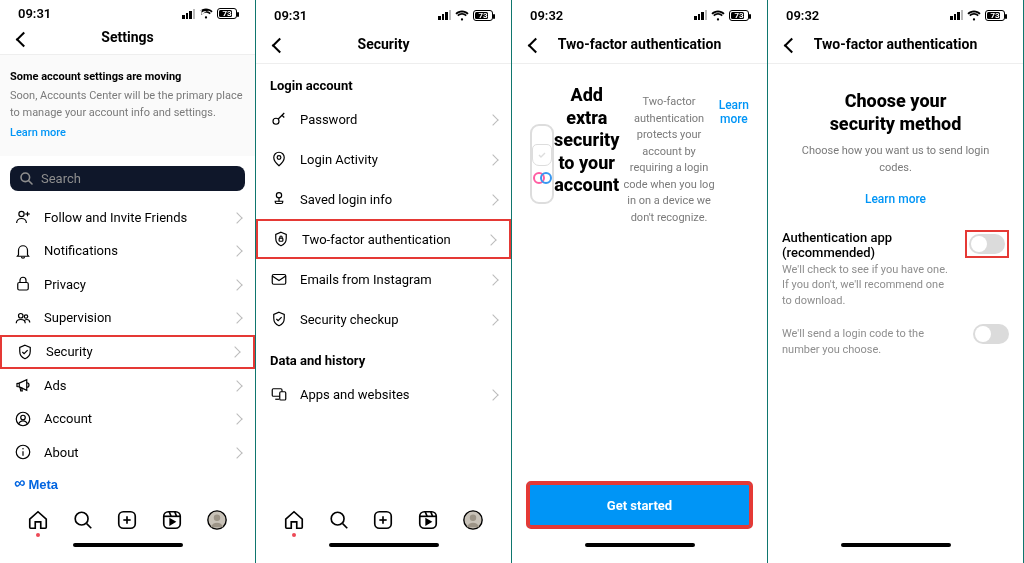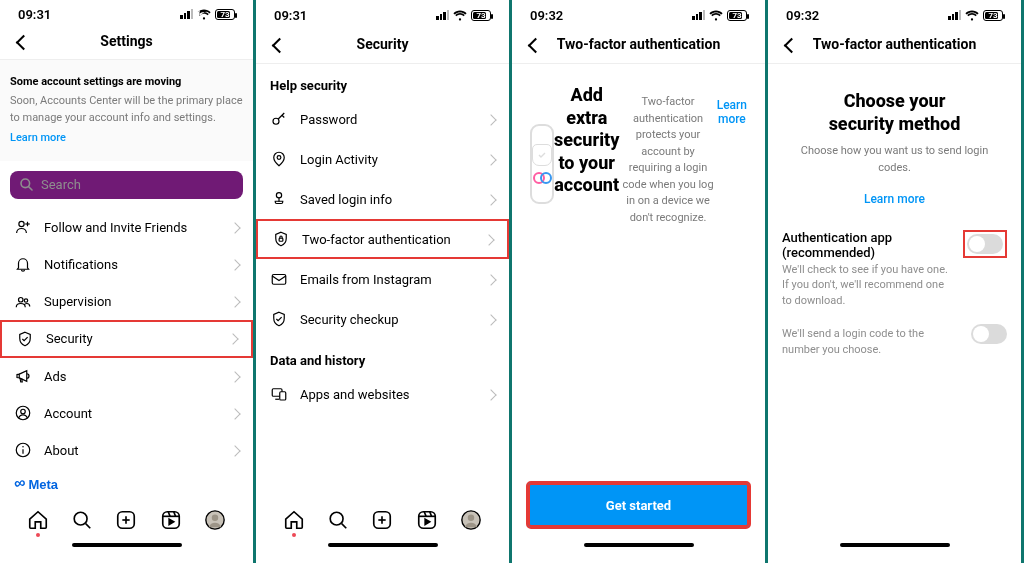--- a/index.html
+++ b/index.html
@@ -10,21 +10,21 @@
     height: 563px;
     overflow: hidden;
     display: flex;
     font-size: 12px;
     color: #000;
   }
   .phone {
     width: 256px;
     height: 563px;
     position: relative;
-    border-right: 3px solid #0f766e;
+    border-right: 1px solid #0f766e;
     display: flex;
     flex-direction: column;
     background:#fff;
   }
   
   .status {
     height: 24px;
     display:flex;
     align-items:center;
     justify-content:space-between;
@@ -78,21 +78,21 @@
     text-align:left;
     font-size:11px;
     color:#7a7a7a;
     line-height:1.5;
   }
   .banner .hd{ font-weight:700; color:#000; margin-bottom:3px;}
   .banner .lm{ color:#0095f6; margin-top:4px; font-weight:500;}
   
   .search{
     margin:10px 10px;
-    background:#701a75;
+    background:#0f172a;
     border-radius:8px;
     height:30px;
     display:flex; align-items:center;
     padding:0 10px;
     color:#8e8e8e;
     gap:8px;
     font-size:13px;
   }
   
   .row{
@@ -266,20 +266,30 @@
           <path d="M6 17V11a6 6 0 1 1 12 0v6l1.5 2h-15L6 17z"></path>
           <path d="M10 19.5a2 2 0 0 0 4 0"></path>
         </svg>
       </span>
     <span class="lbl">Notifications</span>
     <span class="go chev-right"></span>
   </div>
   <div class="row">
     <span class="icon">
         <svg width="18" height="18" viewBox="0 0 24 24" fill="none" stroke="#000" stroke-width="1.6">
+          <rect x="5" y="10" width="14" height="10" rx="2"></rect>
+          <path d="M8 10V7a4 4 0 0 1 8 0v3"></path>
+        </svg>
+      </span>
+    <span class="lbl">Privacy</span>
+    <span class="go chev-right"></span>
+  </div>
+  <div class="row">
+    <span class="icon">
+        <svg width="18" height="18" viewBox="0 0 24 24" fill="none" stroke="#000" stroke-width="1.6">
           <circle cx="9" cy="9" r="3"></circle>
           <circle cx="16" cy="10" r="2.3"></circle>
           <path d="M3 19c0-3 2.7-5 6-5s6 2 6 5"></path>
           <path d="M13.5 16.2c.7-1.3 2-2.2 3.5-2.2 2.2 0 4 1.6 4 4"></path>
         </svg>
       </span>
     <span class="lbl">Supervision</span>
     <span class="go chev-right"></span>
   </div>
   <div class="row hl">
@@ -398,21 +408,21 @@
         </span>
     </span>
   </div>
   <div class="nav">
     <span class="back">
         <span class="chev-left"></span>
       </span>
     <span>Security</span>
   </div>
 
-  <div class="section-hdr">Help security</div>
+  <div class="section-hdr">Login account</div>
 
   <div class="row">
     <span class="icon">
         <svg width="18" height="18" viewBox="0 0 24 24" fill="none" stroke="#000" stroke-width="1.6">
           <circle cx="8" cy="15" r="4"></circle>
           <path d="M11 12l8-8"></path>
           <path d="M16 7l3 3"></path>
         </svg>
       </span>
     <span class="lbl">Password</span>

